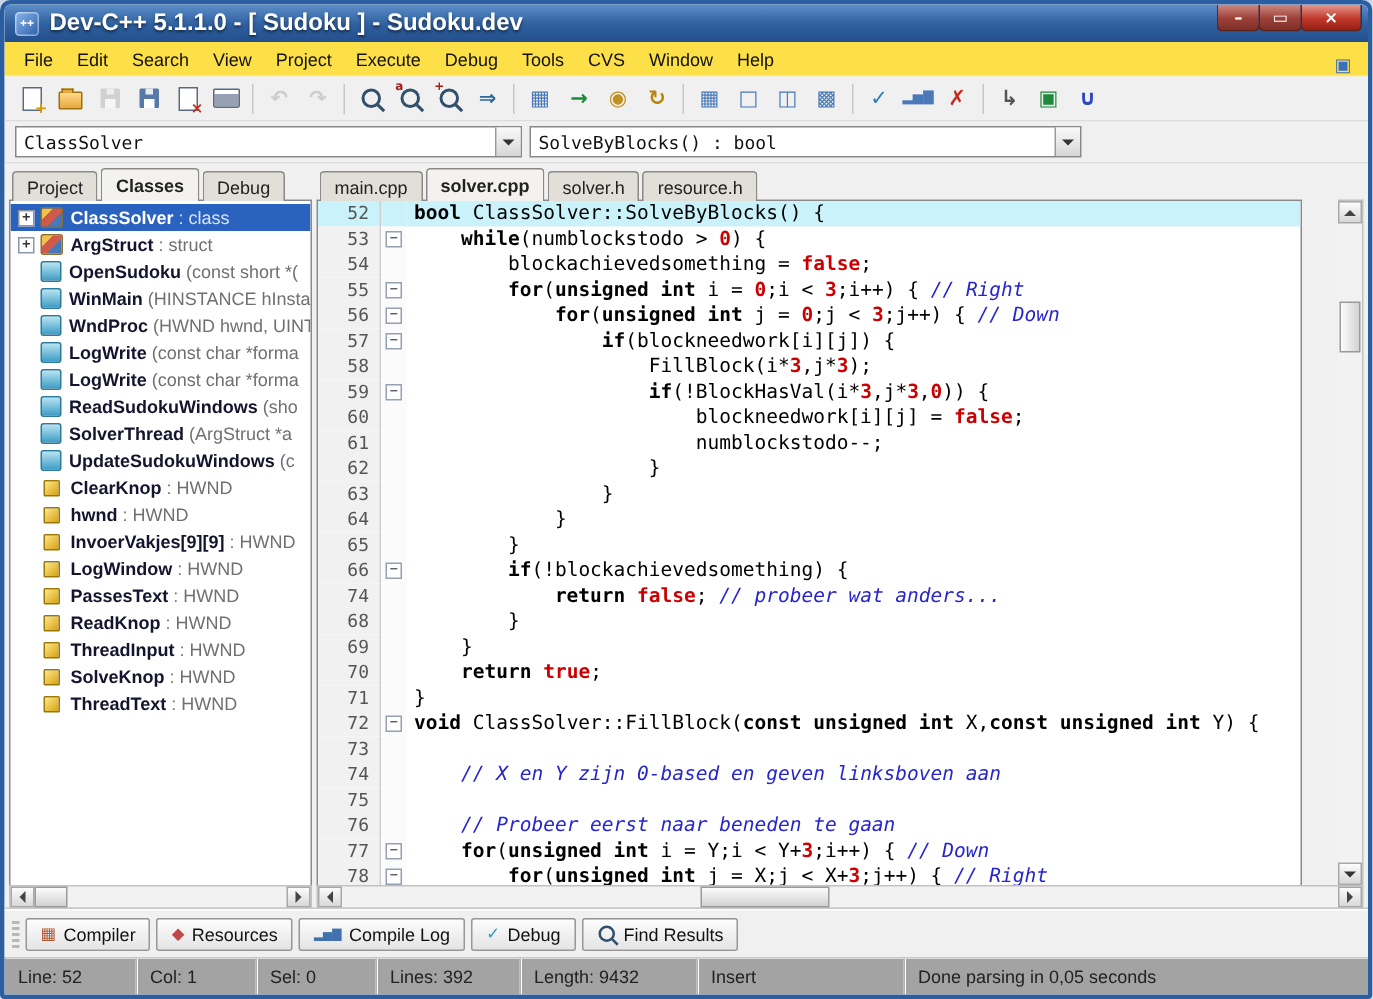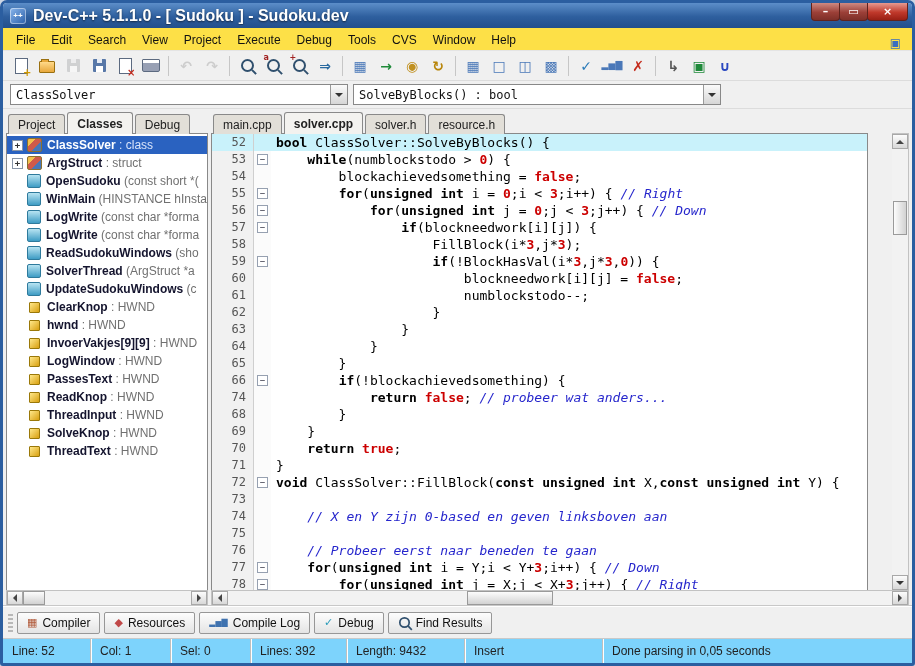--- a/index.html
+++ b/index.html
@@ -117,21 +117,21 @@
   
   .dock{height:31px;flex:none;display:flex;align-items:center;gap:4px;padding:0 5px;background:#f0f0f0;
     border-top:1px solid #fff;box-shadow:0 -1px 0 #c8c8c8;}
   .grip{width:5px;height:18px;flex:none;background:repeating-linear-gradient(180deg,#b8b8b8 0 2px,transparent 2px 4px);}
   .dock-tab{height:22px;box-sizing:border-box;display:flex;align-items:center;gap:5px;padding:0 9px;font-size:12px;color:#111;
     background:linear-gradient(#fdfdfd,#e4e4e4);border:1px solid #979797;border-radius:2px;white-space:nowrap;}
   .dock-tab .i-glyph{font-size:11px;}
   .dock-tab .i-mag{transform:scale(.85);}
 
   
-  .statusbar{height:24px;flex:none;display:flex;align-items:stretch;background:#7dd3fc;border-top:1px solid #c9c9c9;font-size:12px;color:#222;}
+  .statusbar{height:24px;flex:none;display:flex;align-items:stretch;background:#a3a3a3;border-top:1px solid #c9c9c9;font-size:12px;color:#222;}
   .seg{display:flex;align-items:center;padding:0 9px;border-right:1px solid #bfbfbf;box-shadow:1px 0 0 #fff;white-space:nowrap;box-sizing:border-box;}
   .w1{width:88px;}.w2{width:80px;}.w3{width:80px;}.w4{width:96px;}.w5{width:118px;}.w6{width:138px;}.wmsg{flex:1;border-right:none;}
 </style>
 </head>
 <body>
 
 <div class="window">
 
   <div class="titlebar">
     <div class="app-icon"></div>
@@ -293,20 +293,25 @@
             <span class="tlabel"><span class="tname">OpenSudoku</span><span class="tsuffix"> (const short *(</span></span>
           </div>
           <div class="tree-row">
             <span class="expander hidden"></span>
             <span class="ti ti-method"></span>
             <span class="tlabel"><span class="tname">WinMain</span><span class="tsuffix"> (HINSTANCE hInsta</span></span>
           </div>
           <div class="tree-row">
             <span class="expander hidden"></span>
             <span class="ti ti-method"></span>
+            <span class="tlabel"><span class="tname">WndProc</span><span class="tsuffix"> (HWND hwnd, UINT</span></span>
+          </div>
+          <div class="tree-row">
+            <span class="expander hidden"></span>
+            <span class="ti ti-method"></span>
             <span class="tlabel"><span class="tname">LogWrite</span><span class="tsuffix"> (const char *forma</span></span>
           </div>
           <div class="tree-row">
             <span class="expander hidden"></span>
             <span class="ti ti-method"></span>
             <span class="tlabel"><span class="tname">LogWrite</span><span class="tsuffix"> (const char *forma</span></span>
           </div>
           <div class="tree-row">
             <span class="expander hidden"></span>
             <span class="ti ti-method"></span>

